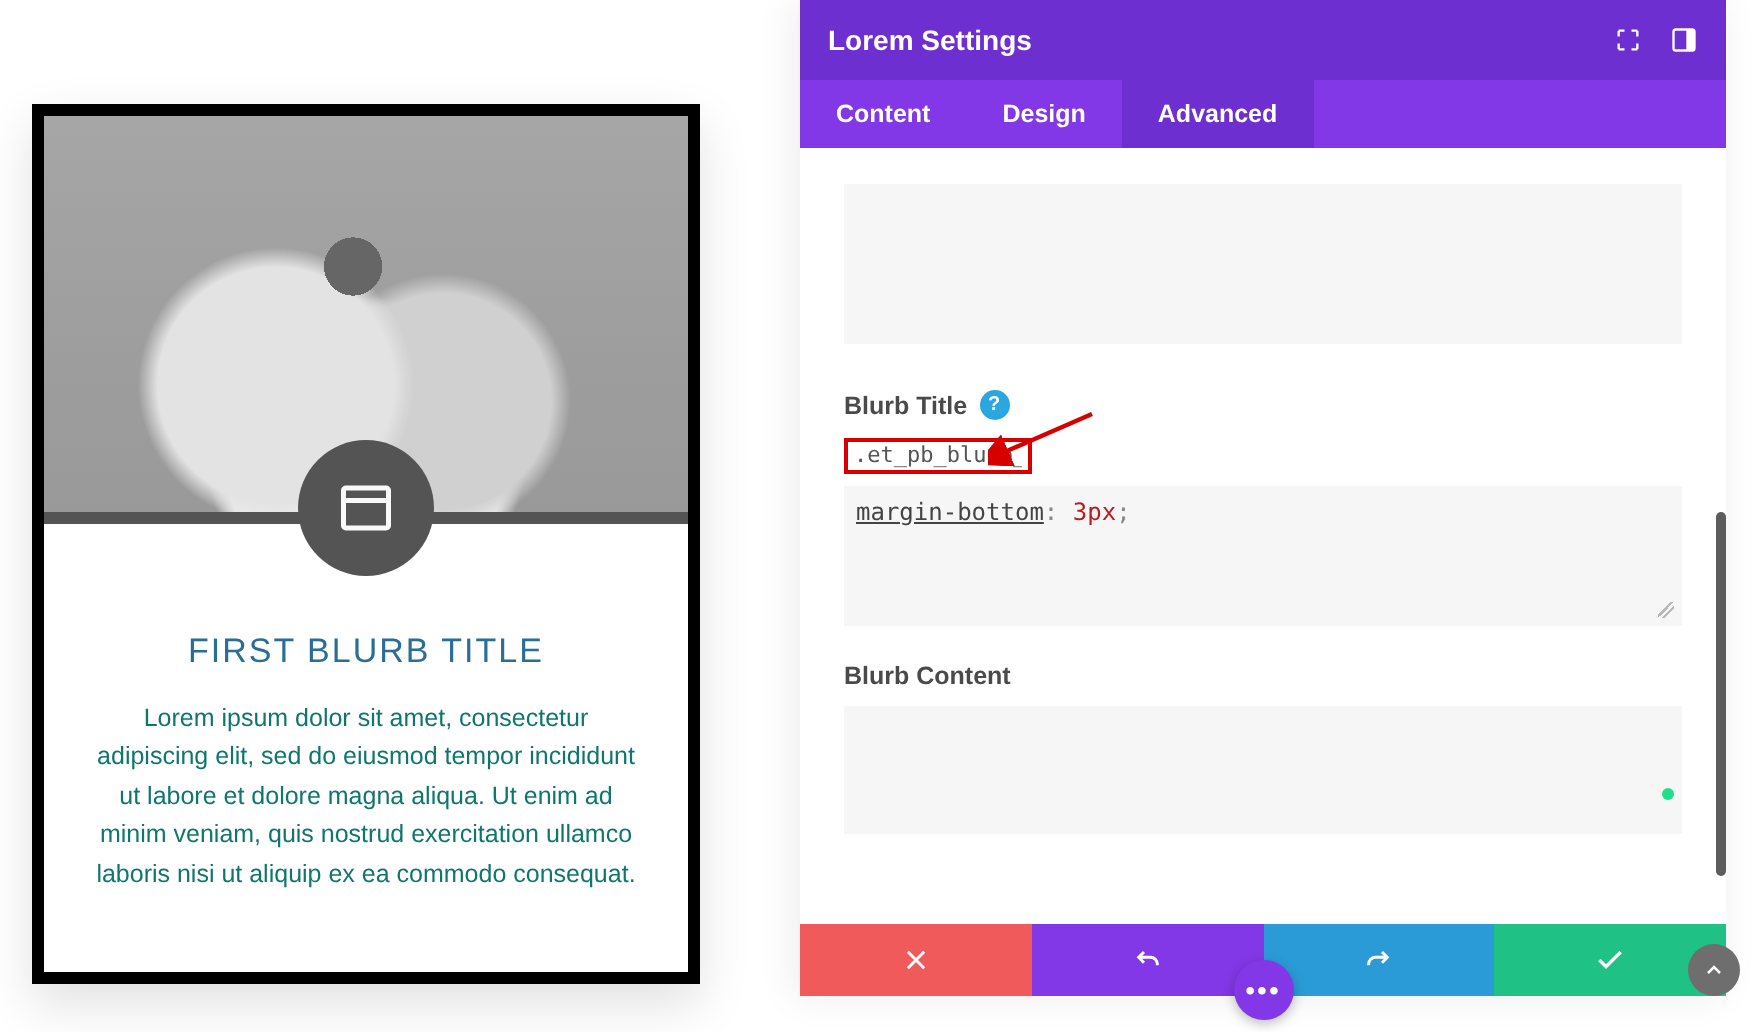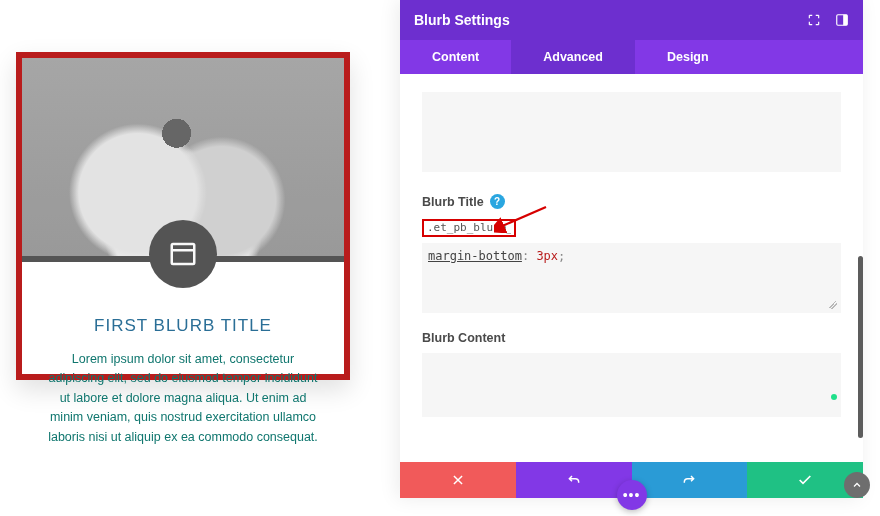--- a/index.html
+++ b/index.html
@@ -7,22 +7,22 @@
     width: 880px; height: 516px;
     font-family: -apple-system, "Helvetica Neue", Arial, sans-serif;
     background: #fff;
     position: relative;
     overflow: hidden;
   }
   
   .preview {
     position: absolute;
     left: 16px; top: 52px;
-    width: 334px; height: 328px;
-    border: 6px solid #b91c1c;
+    width: 334px; height: 440px;
+    border: 6px solid #000000;
     background: #fff;
     box-shadow: 0 10px 24px rgba(0,0,0,.12);
   }
   .preview-hero {
     width: 322px; height: 204px;
     background:
       radial-gradient(circle at 48% 38%, #656565 0 7%, transparent 7%),
       radial-gradient(circle at 36% 68%, #e8e8e8 0 24%, transparent 28%),
       radial-gradient(circle at 62% 72%, #d4d4d4 0 22%, transparent 26%),
       radial-gradient(circle at 50% 86%, #f1f1f1 0 30%, transparent 34%),
@@ -60,21 +60,21 @@
     color: #fff; display: flex; align-items: center;
     padding: 0 14px; font-size: 14px; font-weight: 600;
     justify-content: space-between;
   }
   .hdr-icons { display:flex; gap:14px; align-items:center; }
   .tabs {
     height: 34px; background: #8238e6;
     display: flex;
   }
   .tab {
-    padding: 0 32px; display:flex; align-items:center;
+    padding: 0 18px; display:flex; align-items:center;
     color:#fff; font-size:12.5px; font-weight:600;
     cursor:pointer;
   }
   .tab.active { background:#6d2fcf; }
   .panel-body {
     flex:1; overflow-y:auto; padding: 18px 22px 8px;
     position: relative;
   }
   .section-label {
     font-size: 12.5px; color:#4a4a4a; font-weight:600;
@@ -161,36 +161,36 @@
     </div>
   </div>
   <div class="card-body">
     <div class="card-title">FIRST BLURB TITLE</div>
     <div class="card-text">Lorem ipsum dolor sit amet, consectetur adipiscing elit, sed do eiusmod tempor incididunt ut labore et dolore magna aliqua. Ut enim ad minim veniam, quis nostrud exercitation ullamco laboris nisi ut aliquip ex ea commodo consequat.</div>
   </div>
 </div>
 
 <div class="panel">
   <div class="panel-header">
-    <span>Blurb Settings</span>
+    <span>Lorem Settings</span>
     <div class="hdr-icons">
       <svg width="14" height="14" viewBox="0 0 24 24">
         <path d="M4 4h5M4 4v5M20 4h-5M20 4v5M4 20h5M4 20v-5M20 20h-5M20 20v-5" stroke="#fff" stroke-width="2" fill="none"></path>
       </svg>
       <svg width="14" height="14" viewBox="0 0 24 24">
         <rect x="3" y="3" width="18" height="18" rx="2" fill="none" stroke="#fff" stroke-width="2"></rect>
         <rect x="14" y="3" width="7" height="18" fill="#fff"></rect>
       </svg>
     </div>
   </div>
 
   <div class="tabs">
     <div class="tab">Content</div>
+    <div class="tab">Design</div>
     <div class="tab active">Advanced</div>
-    <div class="tab">Design</div>
   </div>
 
   <div class="panel-body">
     <textarea class="big-textarea ta-100 res-handle" style=""></textarea>
 
     <div class="section-label">
       <span>Blurb Title</span>
       <span class="help-dot">?</span>
     </div>
     <input class="selector-field" value=".et_pb_blurb_0 h4" style="">

